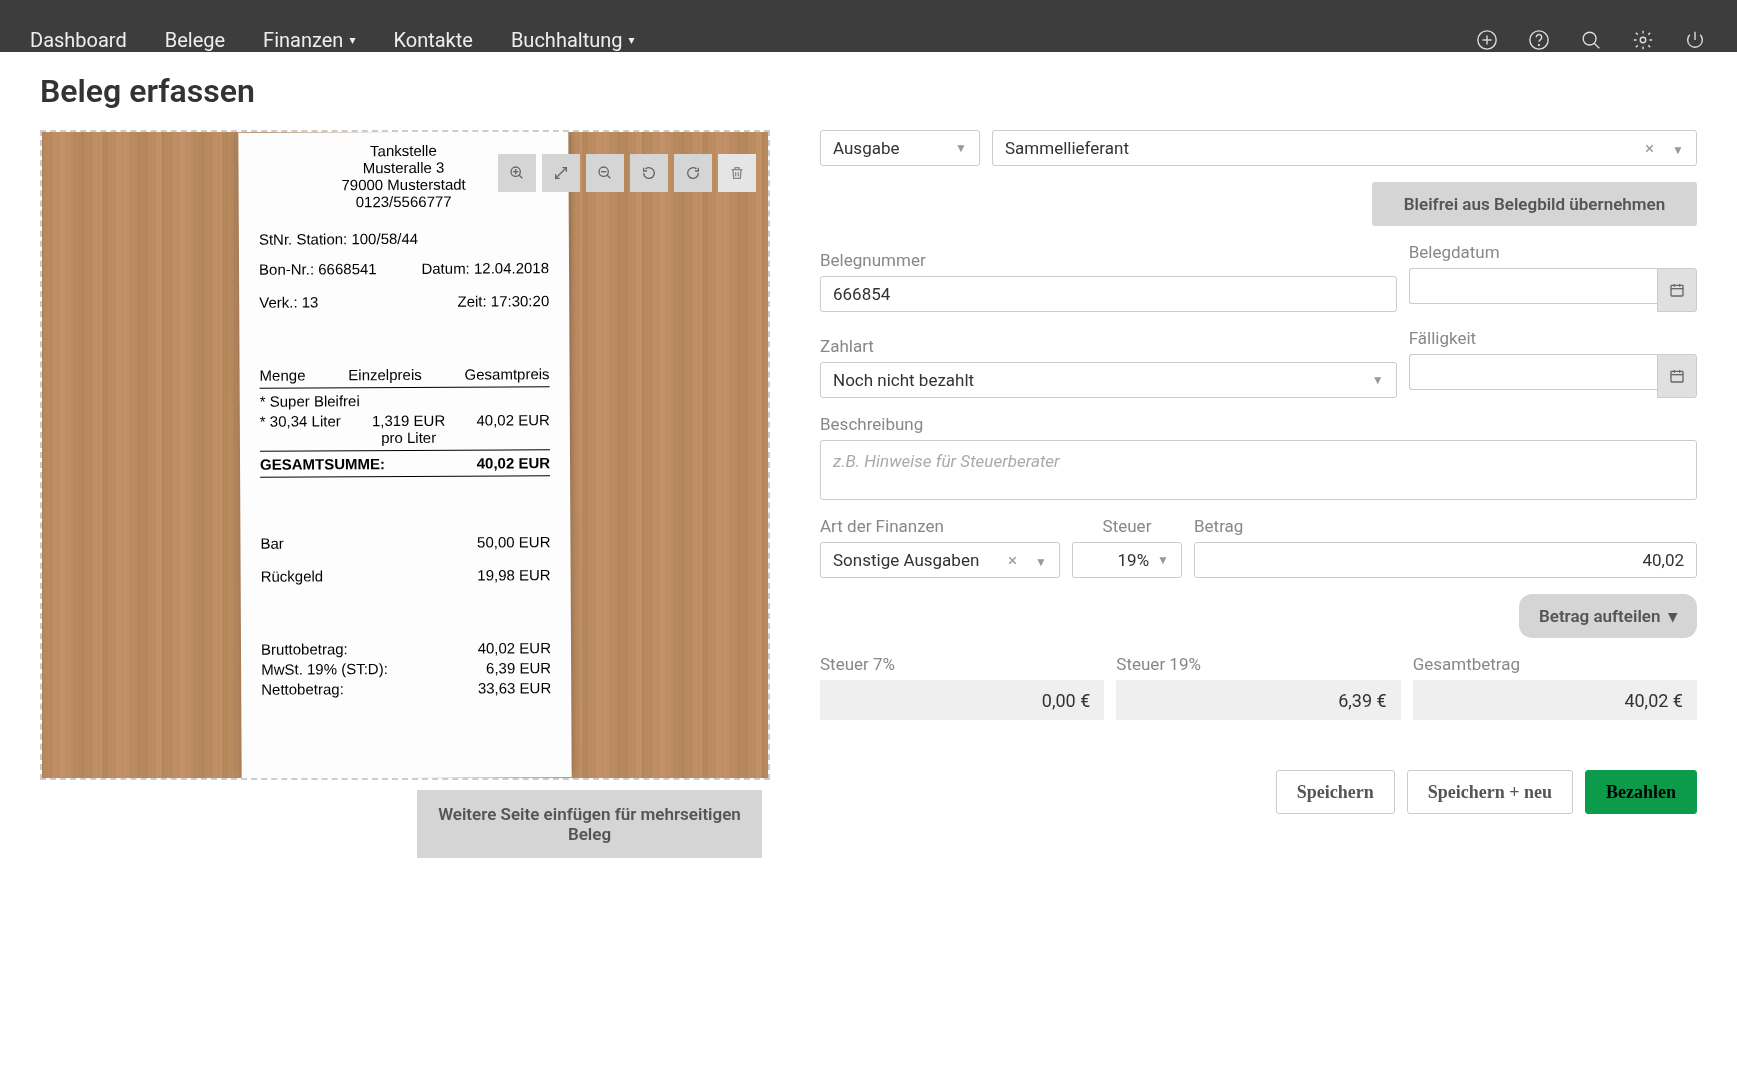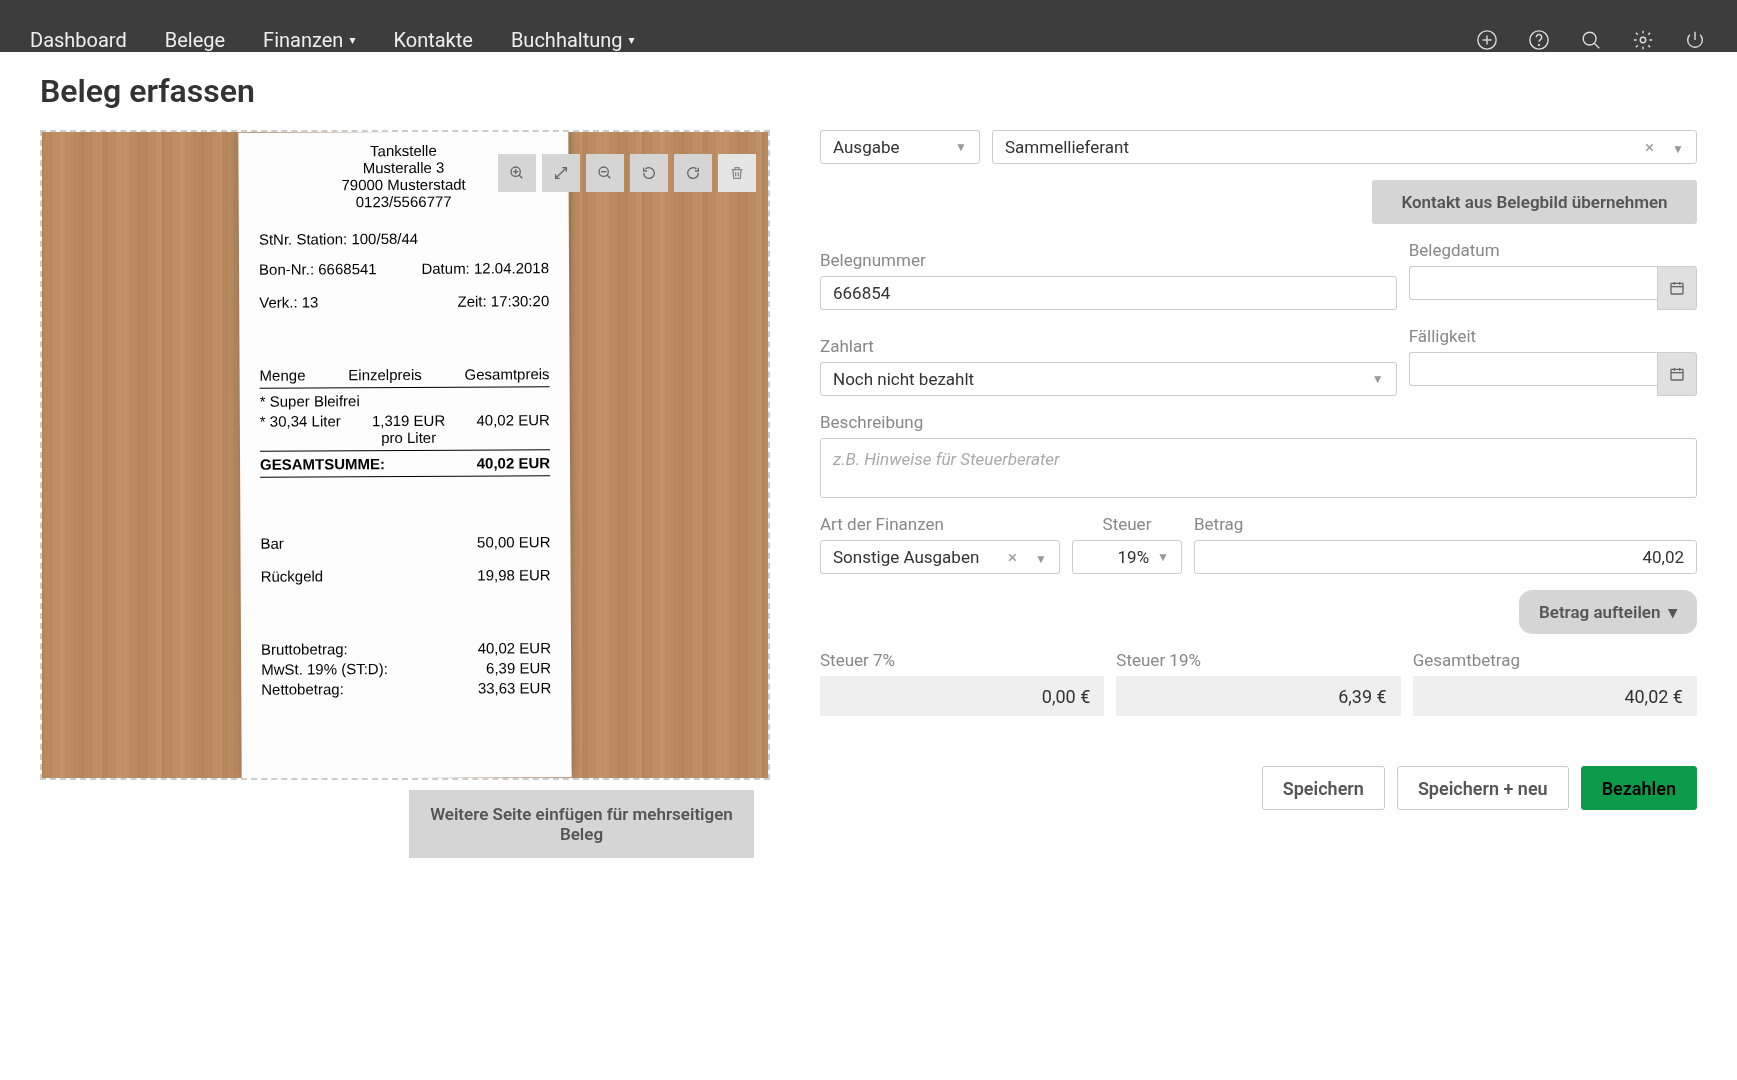--- a/index.html
+++ b/index.html
@@ -38,21 +38,21 @@
 .img-btn { width: 38px; height: 38px; background: #d5d5d5; color: #666; display: flex; align-items: center; justify-content: center; cursor: pointer; font-size: 16px; }
 .img-btn.last { background: #e5e5e5; }
 
 .multipage-btn { width: 345px; margin: 10px auto 0 auto; background: #d5d5d5; color: #555; font-weight: 600; text-align: center; padding: 14px 18px; font-size: 17px; cursor: pointer; }
 
 
 .right-col { flex: 1; display: flex; flex-direction: column; gap: 16px; }
 .form-row { display: flex; gap: 12px; align-items: flex-end; }
 .form-group { display: flex; flex-direction: column; gap: 6px; flex: 1; }
 .form-label { font-size: 17px; color: #888; }
-.select, .input, .textarea { border: 1px solid #ccc; border-radius: 3px; height: 28px; padding: 16px 12px; font-size: 17px; color: #333; background: #fff; display: flex; align-items: center; position: relative; }
+.select, .input, .textarea { border: 1px solid #ccc; border-radius: 3px; height: 36px; padding: 4px 12px; font-size: 17px; color: #333; background: #fff; display: flex; align-items: center; position: relative; }
 .select { cursor: pointer; justify-content: space-between; }
 .select .chev-down { color: #999; font-size: 12px; margin-left: 8px; }
 .select .clear-x { color: #999; margin-right: 10px; cursor: pointer; }
 .textarea { height: 60px; padding: 10px 12px; align-items: flex-start; }
 .placeholder { color: #aaa; font-style: italic; }
 .input-group { display: flex; }
 .input-group .input { border-top-right-radius: 0; border-bottom-right-radius: 0; border-right: none; flex: 1; }
 .input-group .addon { width: 40px; height: 44px; background: #e0e0e0; border: 1px solid #ccc; border-top-right-radius: 3px; border-bottom-right-radius: 3px; display: flex; align-items: center; justify-content: center; color: #666; cursor: pointer; }
 
 .grey-btn { background: #d5d5d5; color: #555; font-weight: 600; height: 44px; display: flex; align-items: center; justify-content: center; border-radius: 3px; padding: 0 20px; cursor: pointer; font-size: 17px; }
@@ -68,21 +68,21 @@
 .line-row .input.c3 { flex: 1; text-align: right; justify-content: flex-end; }
 
 .split-btn-row { display: flex; justify-content: flex-end; }
 .split-btn { background: #d5d5d5; color: #555; font-weight: 600; height: 44px; padding: 0 20px; display: flex; align-items: center; gap: 8px; border-radius: 13px; cursor: pointer; font-size: 17px; }
 
 .totals { display: flex; gap: 12px; }
 .total-box { flex: 1; display: flex; flex-direction: column; gap: 6px; }
 .total-box .label { color: #888; font-size: 17px; }
 .total-box .val { background: #efefef; height: 40px; display: flex; align-items: center; justify-content: flex-end; padding: 0 14px; font-size: 18px; color: #333; }
 
-.footer-buttons { display: flex; justify-content: flex-end; gap: 12px; margin-top: 34px; }
+.footer-buttons { display: flex; justify-content: flex-end; gap: 12px; margin-top: 34px; font-family: Liberation Serif, serif; }
 .btn { height: 44px; padding: 0 20px; border: 1px solid #ccc; border-radius: 3px; background: #fff; font-size: 18px; font-weight: 600; color: #555; cursor: pointer; display: flex; align-items: center; }
 .btn.primary { background: #0b9b4b; color: #000000; border-color: #0b9b4b; }
 
 svg { display: block; }
 </style>
 </head>
 <body>
 
 <div class="topnav">
   <div class="topnav-left">
@@ -250,38 +250,38 @@
               <span>MwSt. 19% (ST:D):</span>
               <span>6,39 EUR</span>
             </div>
           <div class="row">
               <span>Nettobetrag:</span>
               <span>33,63 EUR</span>
             </div>
         </div>
       </div>
 
-      <div class="multipage-btn" style="margin-left:auto;margin-right:16px">Weitere Seite einfügen für mehrseitigen Beleg</div>
+      <div class="multipage-btn" style="margin-left:auto;margin-right:8px">Weitere Seite einfügen für mehrseitigen Beleg</div>
     </div>
 
     <div class="right-col">
 
       <div class="form-row">
         <div class="select" style="flex:0 0 160px">
           <span>Ausgabe</span>
           <span class="chev-down">▼</span>
         </div>
         <div class="select" style="flex:1">
           <span>Sammellieferant</span>
           <span><span class="clear-x">×</span><span class="chev-down">▼</span></span>
         </div>
       </div>
 
       <div class="form-row" style="justify-content:flex-end">
-        <div class="grey-btn" style="flex:0 0 auto; width:325px">Kontakt aus Belegbild übernehmen</div>
+        <div class="grey-btn" style="flex:0 0 auto; width:325px">Bleifrei aus Belegbild übernehmen</div>
       </div>
 
       <div class="form-row">
         <div class="form-group" style="flex:2">
           <div class="form-label">Belegnummer</div>
           <div class="input">
               <span>666854</span>
             </div>
         </div>
         <div class="form-group" style="flex:1">

